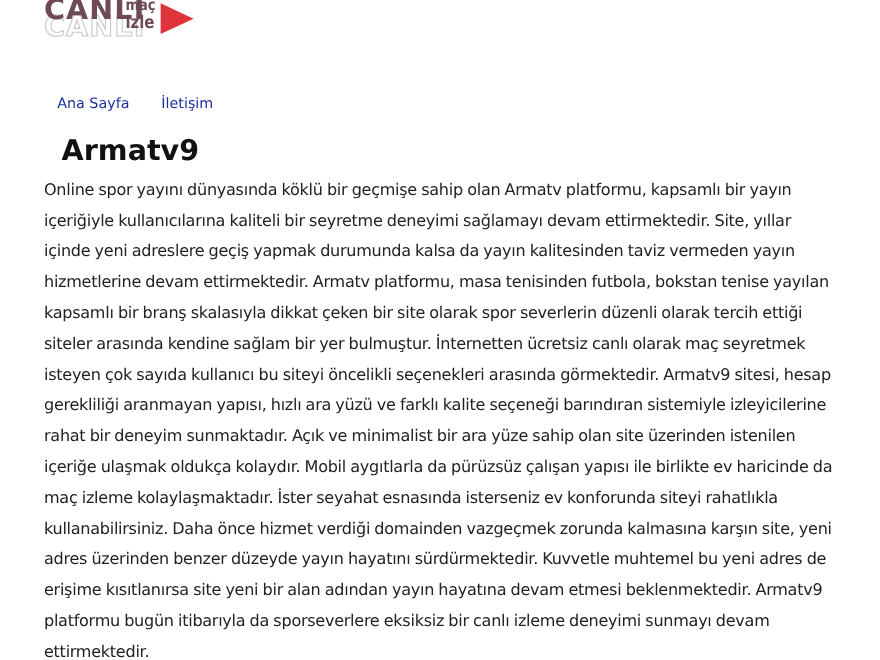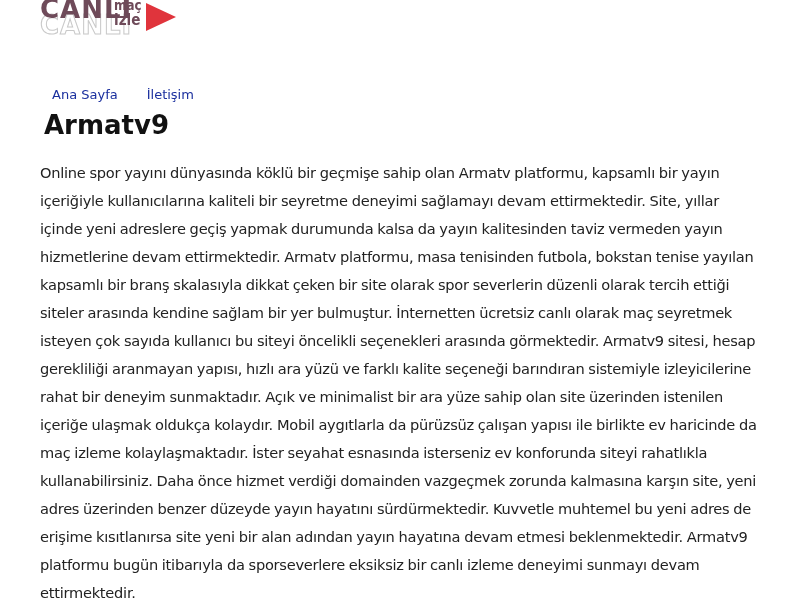--- a/index.html
+++ b/index.html
@@ -6,21 +6,21 @@
   body { width: 800px; height: 600px; overflow: hidden; position: relative; font-family: "DejaVu Sans", sans-serif; color: #222; }
   .header { position: absolute; left: 0; top: 0; width: 636px; height: 70px; }
   .logo { position: absolute; left: 40px; top: -4px; width: 140px; height: 42px; }
   .logo-canli { position: absolute; left: 0; top: 0; font-family: "DejaVu Sans", sans-serif; font-weight: bold; font-size: 26px; letter-spacing: 1px; color: #6e4a59; line-height: 26px; }
   .logo-canli-shadow { position: absolute; left: 0; top: 16px; font-family: "DejaVu Sans", sans-serif; font-weight: bold; font-size: 26px; letter-spacing: 1px; color: transparent; -webkit-text-stroke: 1px #c9c9c9; line-height: 26px; }
   .logo-mac { position: absolute; left: 74px; top: 2px; font-family: "DejaVu Sans", sans-serif; font-weight: bold; font-size: 14px; color: #6e4a59; line-height: 14px; transform: scaleX(0.85); transform-origin: left; }
   .logo-izle { position: absolute; left: 74px; top: 16px; font-family: "DejaVu Sans", sans-serif; font-weight: bold; font-size: 16px; color: #6e4a59; line-height: 16px; transform: scaleX(0.85); transform-origin: left; }
   .logo-play { position: absolute; left: 106px; top: 7px; width: 0; height: 0; border-top: 14px solid transparent; border-bottom: 14px solid transparent; border-left: 30px solid #e0343c; }
   .nav { position: absolute; left: 52px; top: 42px; display: flex; gap: 29px; }
   .nav a { font-family: "DejaVu Sans", sans-serif; font-size: 13px; color: #1a2f9e; text-decoration: none; line-height: 16px; margin-top: 45px; }
-  .title { position: absolute; left: 40px; top: 104px; margin: 4px; font-family: "DejaVu Sans", sans-serif; font-weight: bold; font-size: 26px; color: #111; line-height: 34px; }
+  .title { position: absolute; left: 40px; top: 104px; margin: 16px; font-family: "DejaVu Sans", sans-serif; font-weight: bold; font-size: 26px; color: #111; line-height: 34px; }
   .content { position: absolute; left: 40px; top: 159px; width: 718px; margin: 0; font-family: "DejaVu Sans", sans-serif; font-size: 14.6px; line-height: 28px; color: #222; letter-spacing: -0.25px; word-spacing: -0.5px; }
 </style>
 </head>
 <body>
 
 <div class="header">
   <div class="logo">
     <span class="logo-canli-shadow">CANLI</span>
     <span class="logo-canli">CANLI</span>
     <span class="logo-mac">maç</span>

